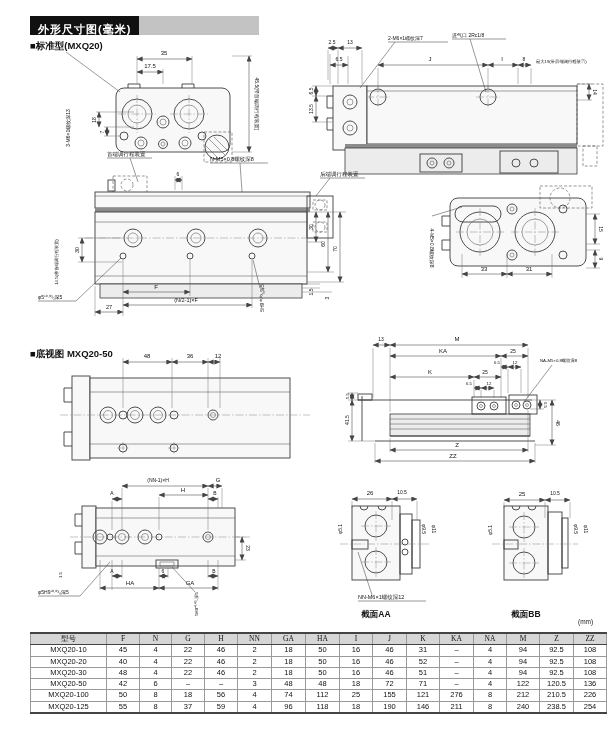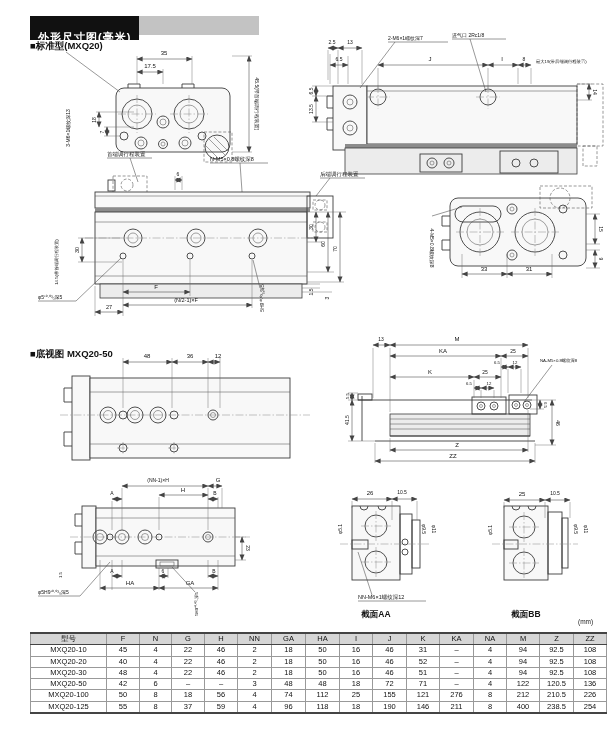--- a/index.html
+++ b/index.html
@@ -1,20 +1,20 @@
 <!DOCTYPE html>
 <html><head>
 <meta charset="utf-8">
 <style>
   html,body{margin:0;padding:0;background:#fff;}
   .page{position:relative;width:608px;height:749px;background:#ffffff;overflow:hidden;
         font-family:"Liberation Sans",sans-serif;}
   .titlebar{position:absolute;left:30px;top:16px;height:19px;display:flex;}
   .titlebar .black{background:#111;color:#fff;font-size:11px;font-weight:bold;
-        line-height:19px;padding:12px 8px;letter-spacing:1px;}
+        line-height:19px;padding:4px 8px;letter-spacing:1px;}
   .titlebar .tail{width:120px;height:19px;background:#c3c3c3;}
   .sec{position:absolute;font-size:9.5px;color:#111;font-weight:bold;}
   svg text{font-family:"Liberation Sans",sans-serif;fill:#141414;}
   .ln{fill:none;stroke:#3c3c3c;stroke-width:0.9;}
   .lnf{fill:#f8f8f8;stroke:#3c3c3c;stroke-width:0.9;}
   .lng{fill:#ececec;stroke:#3c3c3c;stroke-width:0.8;}
   .dark{fill:#8c8c8c;stroke:none;}
   .thin{fill:none;stroke:#555;stroke-width:0.55;}
   .dash{fill:none;stroke:#555;stroke-width:0.6;stroke-dasharray:3 1.8;}
   .cl{fill:none;stroke:#888;stroke-width:0.5;stroke-dasharray:8 2 1.5 2;}
@@ -22,21 +22,21 @@
   .ext{stroke:#666;stroke-width:0.45;fill:none;}
   .ldr{stroke:#444;stroke-width:0.55;fill:none;}
   .t6{font-size:6px;} .t55{font-size:5.5px;} .t5{font-size:5px;} .t45{font-size:4.3px;}
   .cap{font-size:8.5px;font-weight:bold;}
   .mm{position:absolute;font-size:6.5px;color:#222;}
   table.dims{position:absolute;left:30px;top:632px;width:576px;table-layout:fixed;
        border-collapse:collapse;border-top:2px solid #444;border-bottom:2px solid #444;}
   table.dims th,table.dims td{border:1px solid #999;font-size:7.5px;font-weight:normal;
        text-align:center;padding:0;height:10.3px;line-height:10.3px;color:#111;
        overflow:hidden;white-space:nowrap;}
-  table.dims th{background:#d6d6d6;border-bottom:1px solid #444;}
+  table.dims th{background:#d6d6d6;border-bottom:1px solid #444;font-family:Liberation Serif, serif;}
 </style>
 </head>
 <body>
 
 <div class="page">
 
   <div class="titlebar">
     <div class="black">外形尺寸图(毫米)</div>
     <div class="tail"></div>
   </div>
@@ -567,20 +567,20 @@
           <td>37</td>
           <td>59</td>
           <td>4</td>
           <td>96</td>
           <td>118</td>
           <td>18</td>
           <td>190</td>
           <td>146</td>
           <td>211</td>
           <td>8</td>
-          <td>400</td>
+          <td>240</td>
           <td>238.5</td>
           <td>254</td>
         </tr>
       </tbody>
   </table>
 
 </div>
 
 </body></html>

